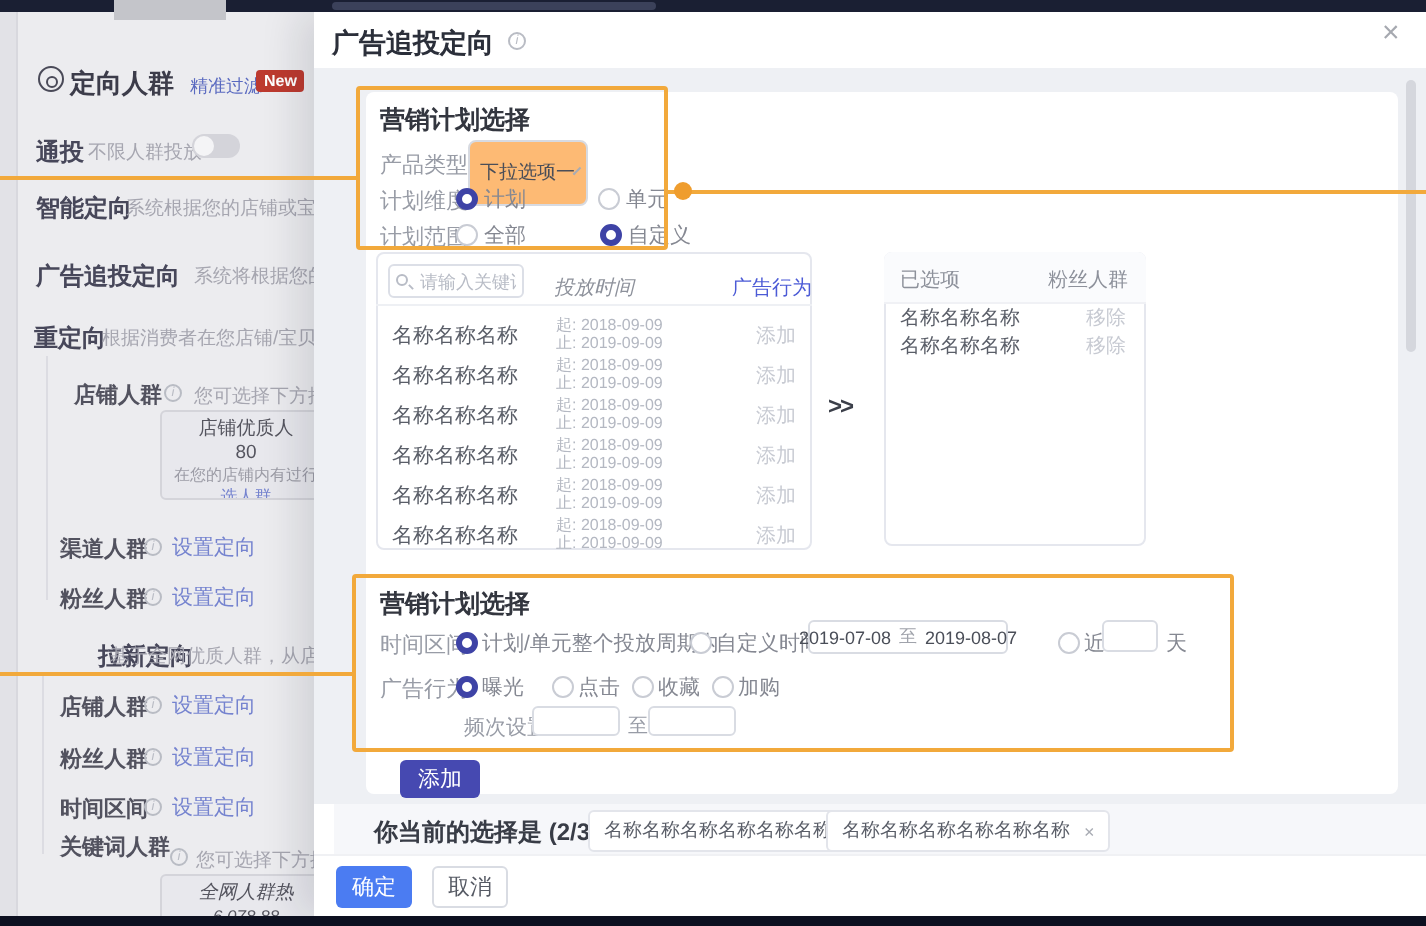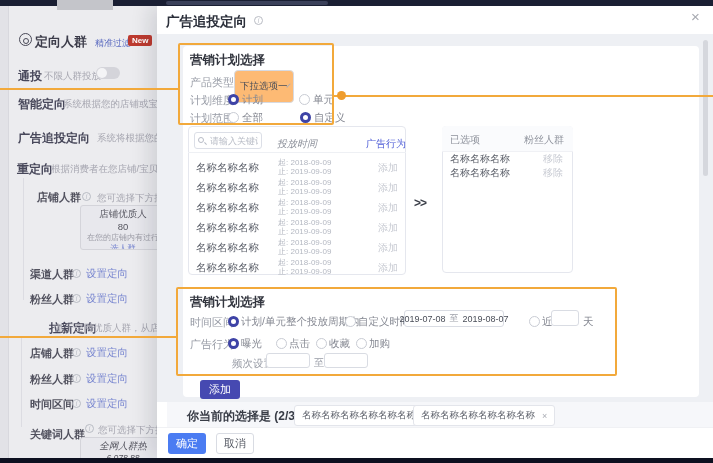--- a/index.html
+++ b/index.html
@@ -147,21 +147,21 @@
   <span class="abs sb-link" style="left:86px;top:346px;">设置定向</span>
 
   <span class="abs sb-sub" style="left:30px;top:372px;">粉丝人群</span>
   <span class="abs inf" style="left:72px;top:374px;">i</span>
   <span class="abs sb-link" style="left:86px;top:372px;">设置定向</span>
 
   <span class="abs sb-sub" style="left:30px;top:397px;">时间区间</span>
   <span class="abs inf" style="left:72px;top:399px;">i</span>
   <span class="abs sb-link" style="left:86px;top:397px;">设置定向</span>
 
-  <span class="abs sb-sub" style="left:30px;top:427px;">关键词人群</span>
+  <span class="abs sb-sub" style="left:30px;top:416px;">关键词人群</span>
   <span class="abs inf" style="left:85px;top:424px;">i</span>
   <span class="abs sb-desc" style="left:98px;top:424px;">您可选择下方推荐，也</span>
 
   <div class="abs sbcard" style="left:80px;top:437px;width:86px;height:28px;font-style:italic;">
     <div style="font-size:9.5px;color:#55555f;">全网人群热</div>
     <div style="font-size:8.5px;color:#55555f;">6,078,88</div>
   </div>
 
   <div class="abs modal-bg"></div>
   <span class="abs m-title">广告追投定向</span>

